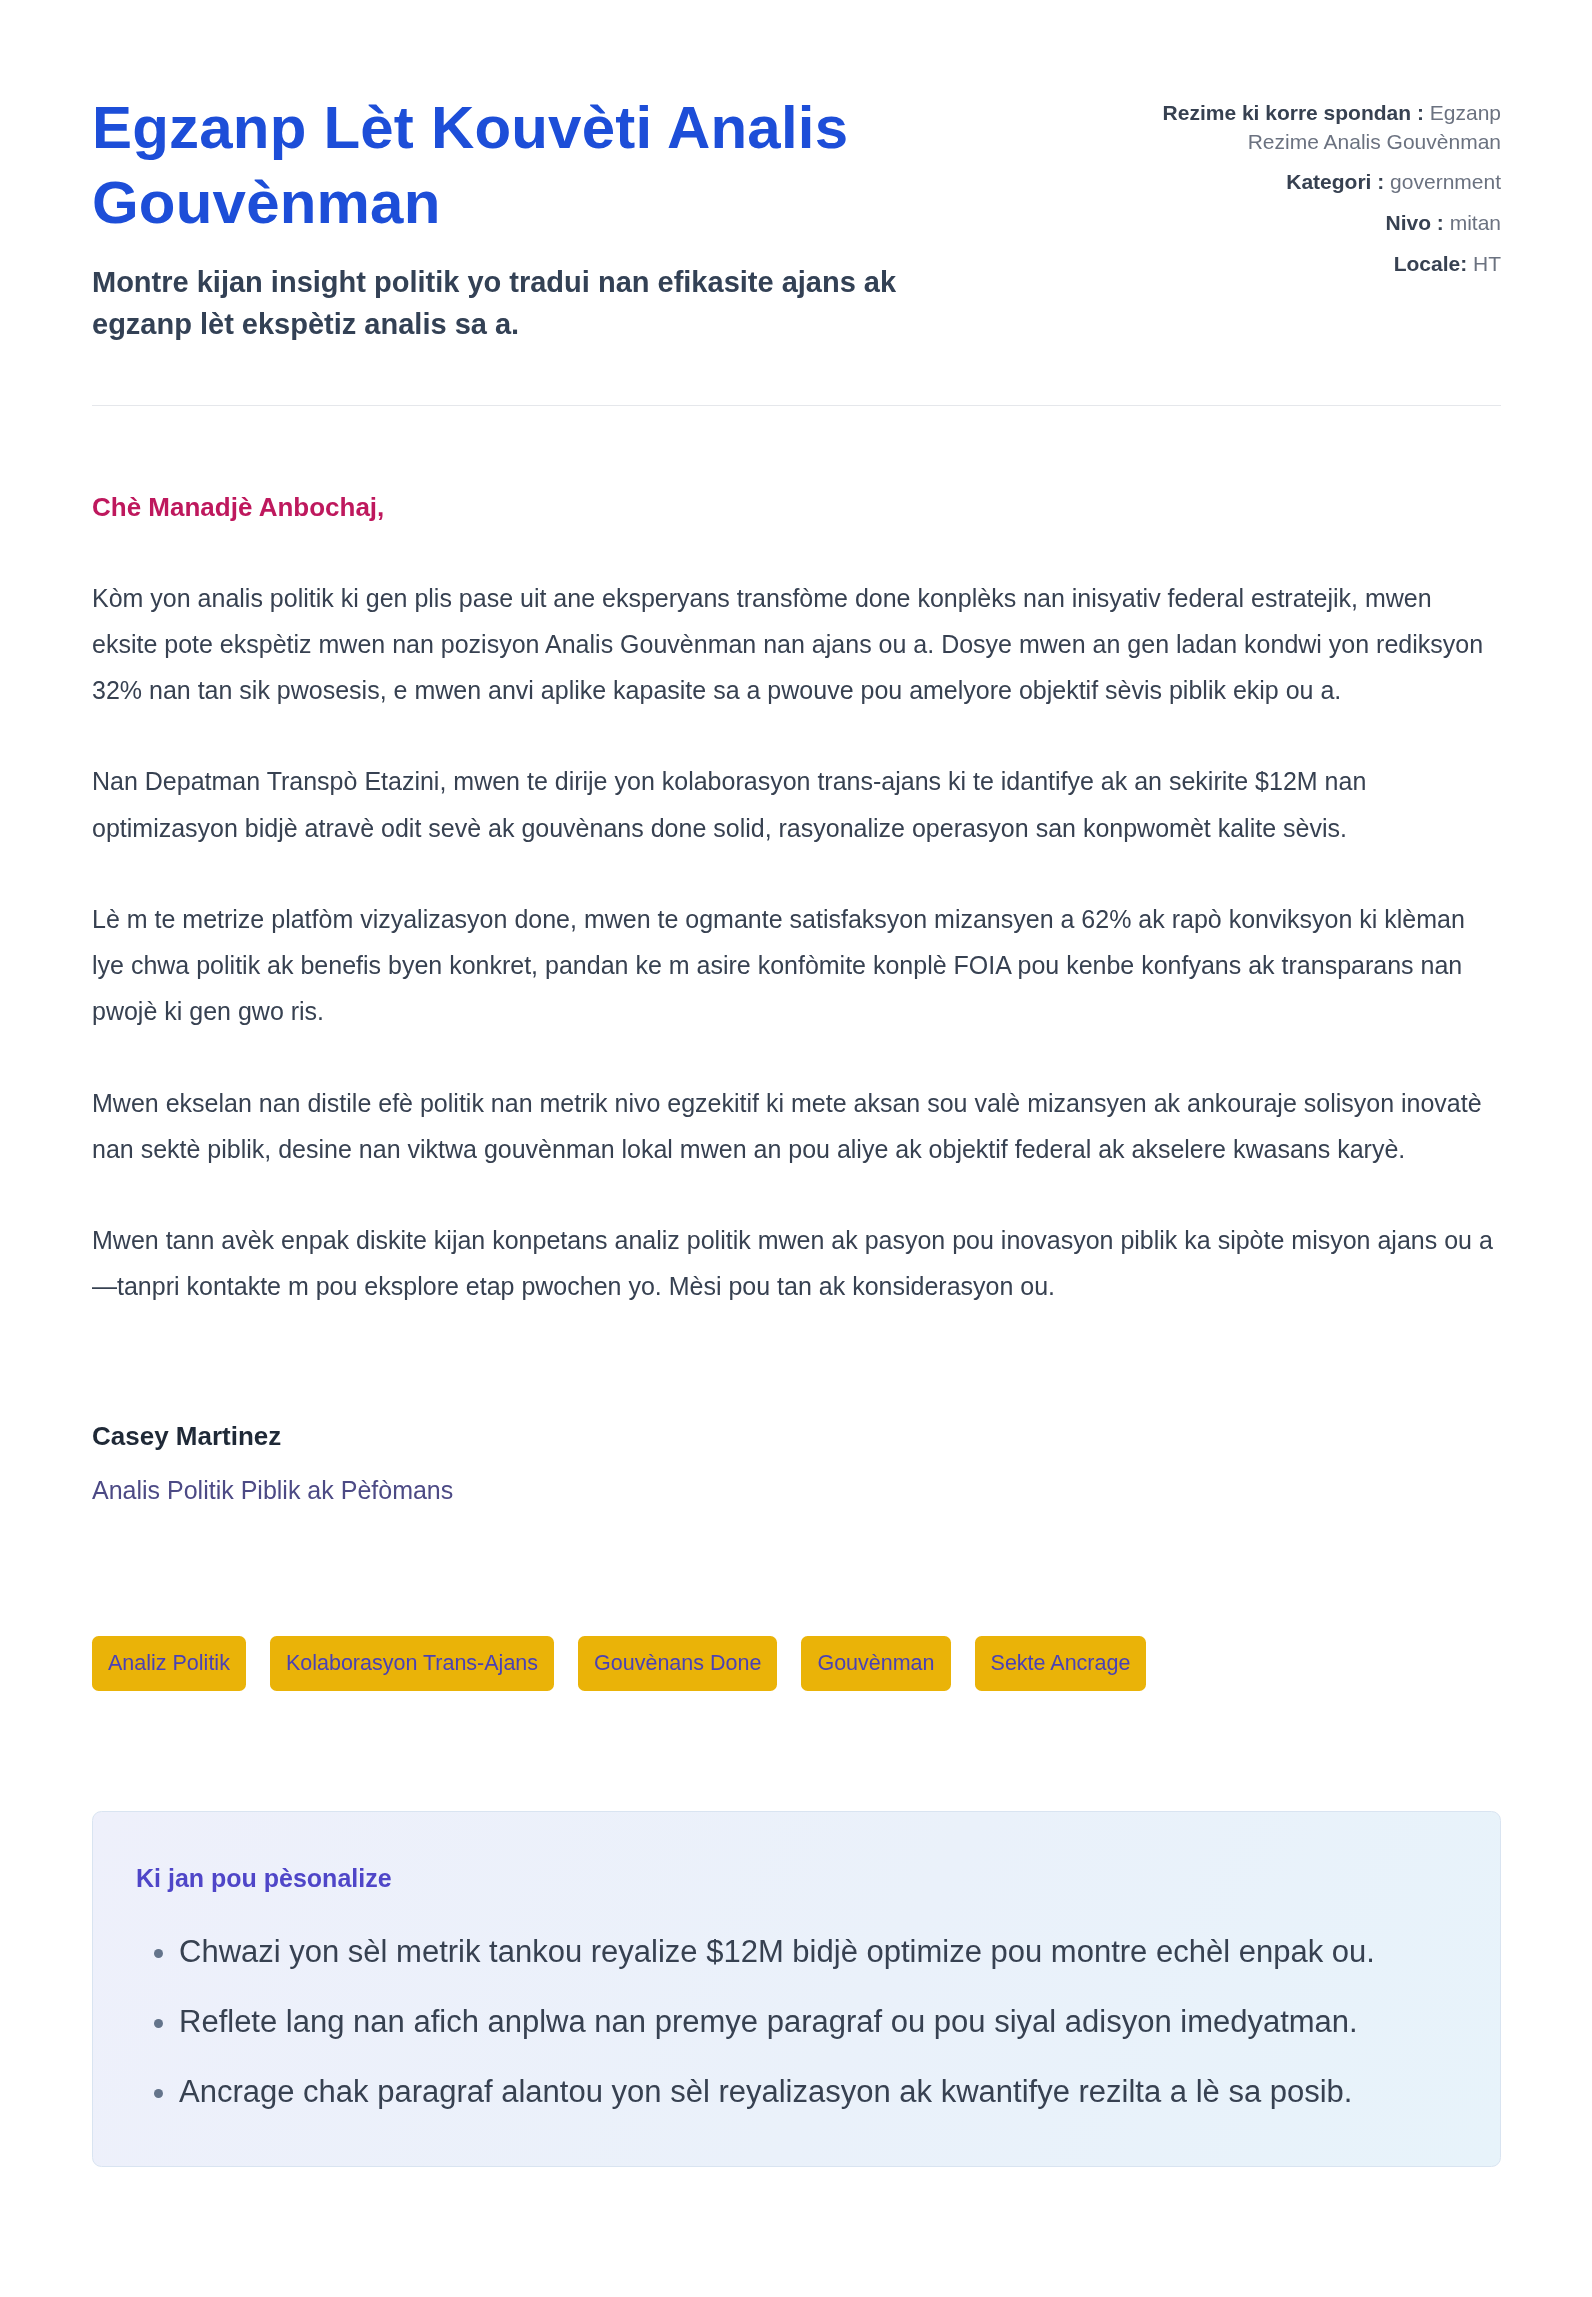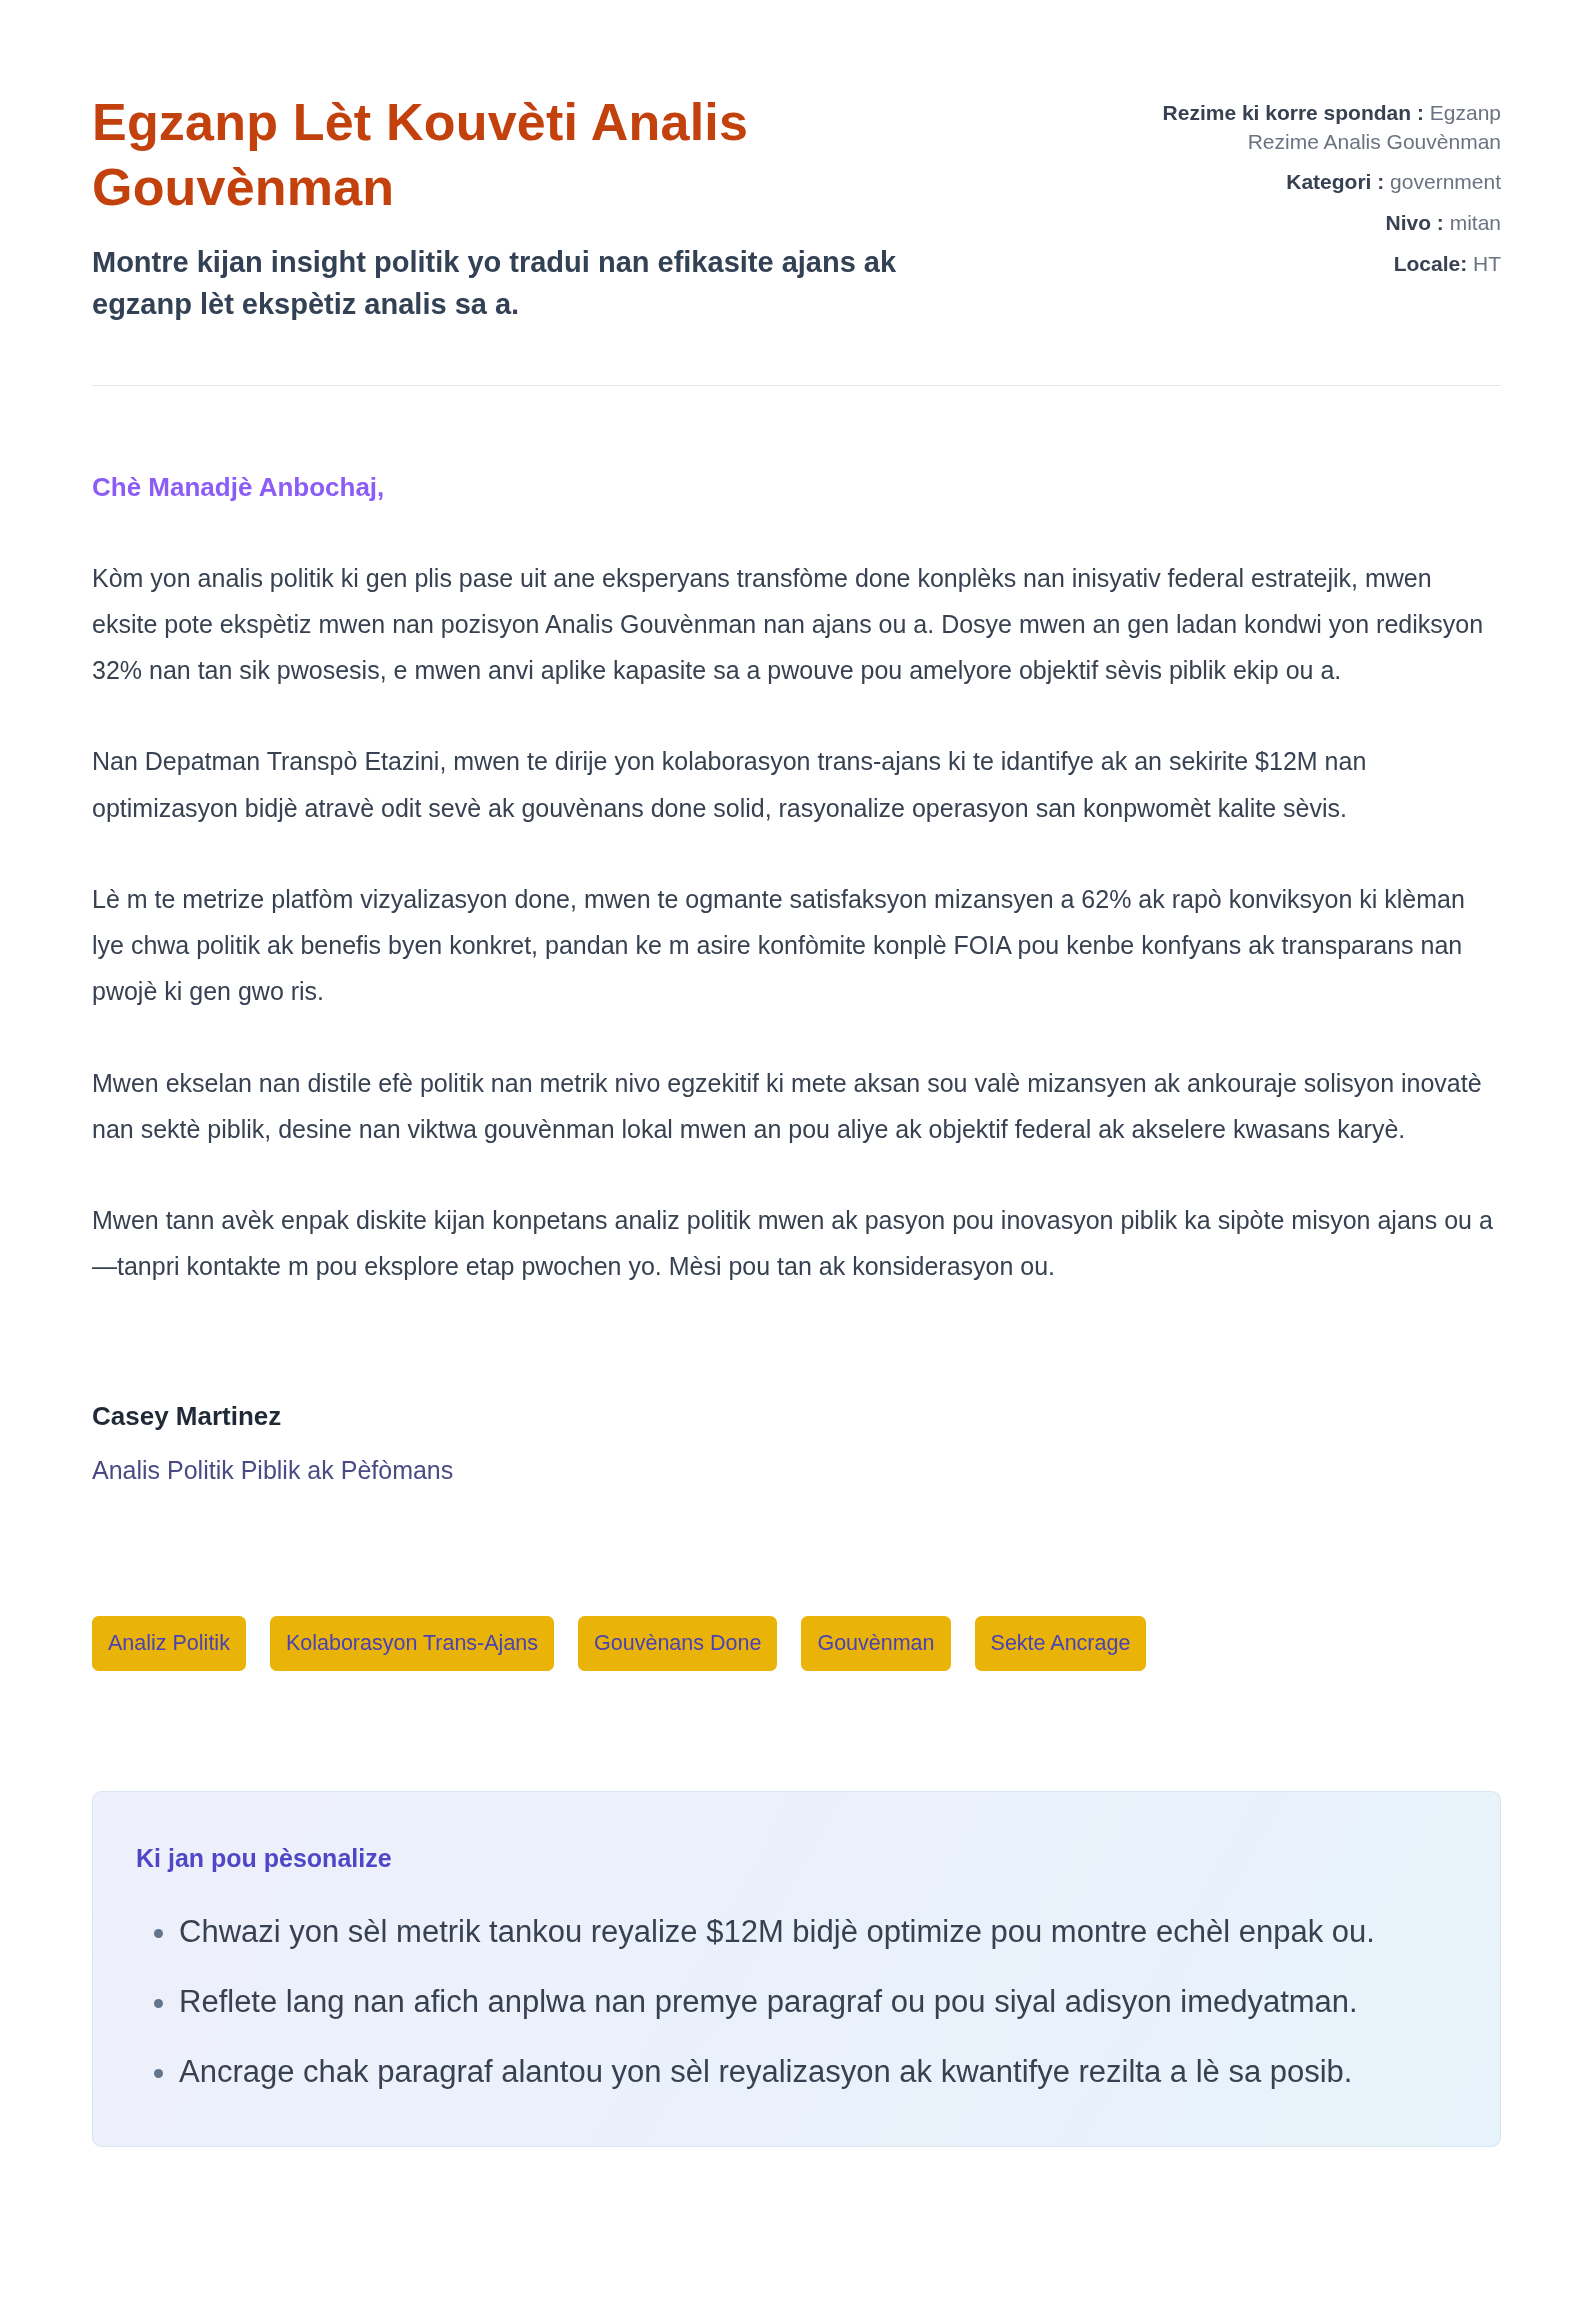--- a/index.html
+++ b/index.html
@@ -15,24 +15,24 @@
   }
   
   .header {
     display: flex;
     justify-content: space-between;
     align-items: flex-start;
     gap: 56px;
   }
   .header-left { max-width: 862px; }
   .doc-title {
-    font-size: 52px;
+    font-size: 60px;
     line-height: 1.25;
     font-weight: 700;
-    color: #c2410c;
+    color: #1d4ed8;
     letter-spacing: 0.2px;
   }
   .doc-subtitle {
     margin-top: 20.6px;
     font-size: 29px;
     line-height: 1.45;
     font-weight: 700;
     color: #334155;
   }
   .meta {
@@ -46,21 +46,21 @@
   .meta-row { margin-bottom: 11.2px; }
   .meta b { color: #374151; font-weight: 700; }
   .divider {
     border: none;
     border-top: 1.9px solid #e5e7eb;
     margin-top: 60px;
   }
   
   .letter { margin-top: 86px; max-width: 1415px; }
   .greeting {
-    color: #8b5cf6;
+    color: #be185d;
     font-weight: 700;
     font-size: 26px;
     margin-bottom: 52px;
   }
   .para {
     font-size: 25px;
     line-height: 1.85;
     color: #374151;
     margin-bottom: 45px;
   }

